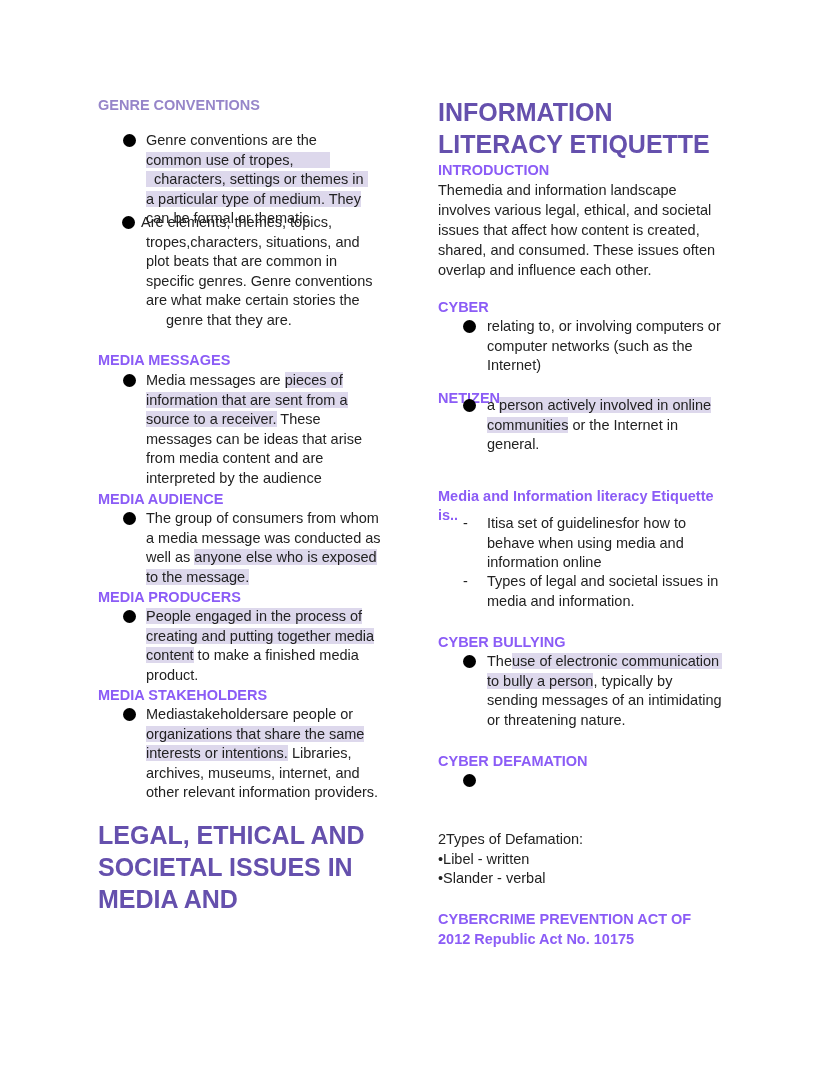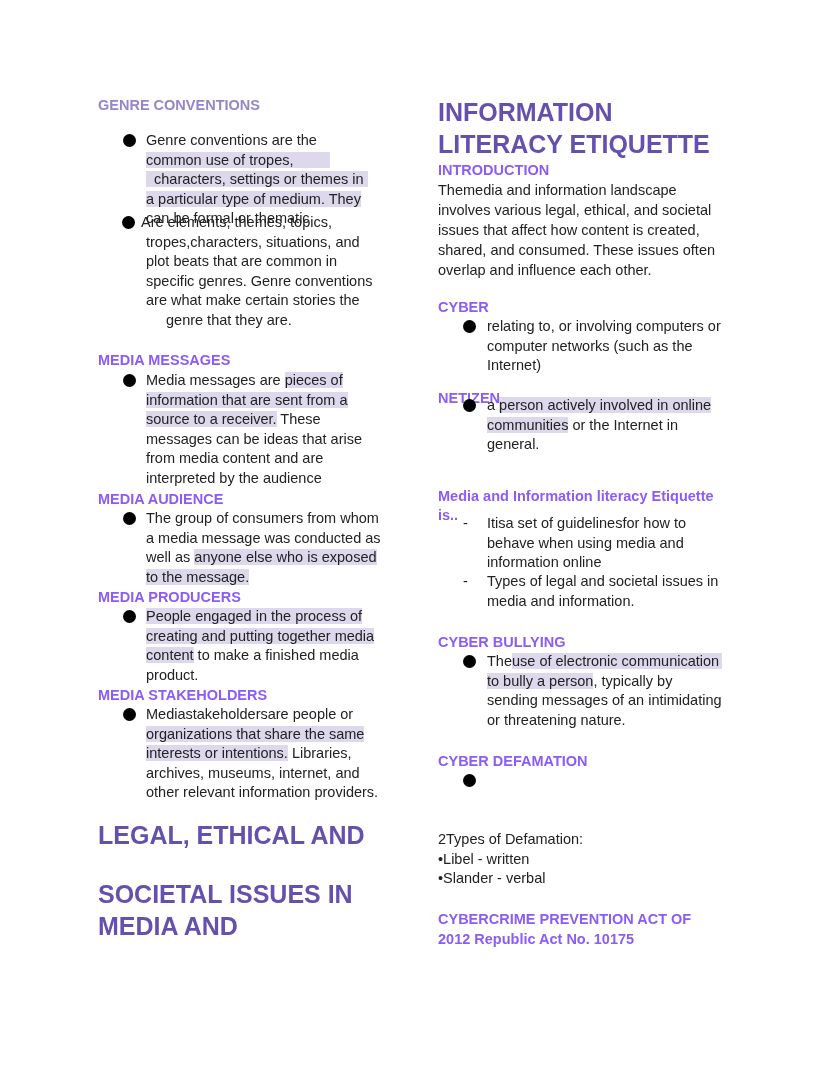--- a/index.html
+++ b/index.html
@@ -100,21 +100,21 @@
     <span class="line">Mediastakeholdersare people or</span>
     <span class="line"><span class="hl">organizations that share the same</span></span>
     <span class="line"><span class="hl">interests or intentions.</span><span> Libraries,</span></span>
     <span class="line">archives, museums, internet, and</span>
     <span class="line">other relevant information providers.</span>
   </div>
 </div>
 
 <div class="big-heading" style="left:98px; top:819px;">
   <span class="line" style="height:32px;">LEGAL, ETHICAL AND</span>
-  <span class="line" style="height:32px;margin-top:27px;">SOCIETAL ISSUES IN</span>
+  <span class="line" style="height:32px;">SOCIETAL ISSUES IN</span>
   <span class="line" style="height:32px;">MEDIA AND</span>
 </div>
 
 <div class="big-heading" style="left:438px; top:96px;">
   <span class="line" style="height:32px;">INFORMATION</span>
   <span class="line" style="height:32px;">LITERACY ETIQUETTE</span>
 </div>
 
 <div class="section-heading" style="left:438px; top:161px;">INTRODUCTION</div>
 <div class="para" style="left:438px; top:180px;">

